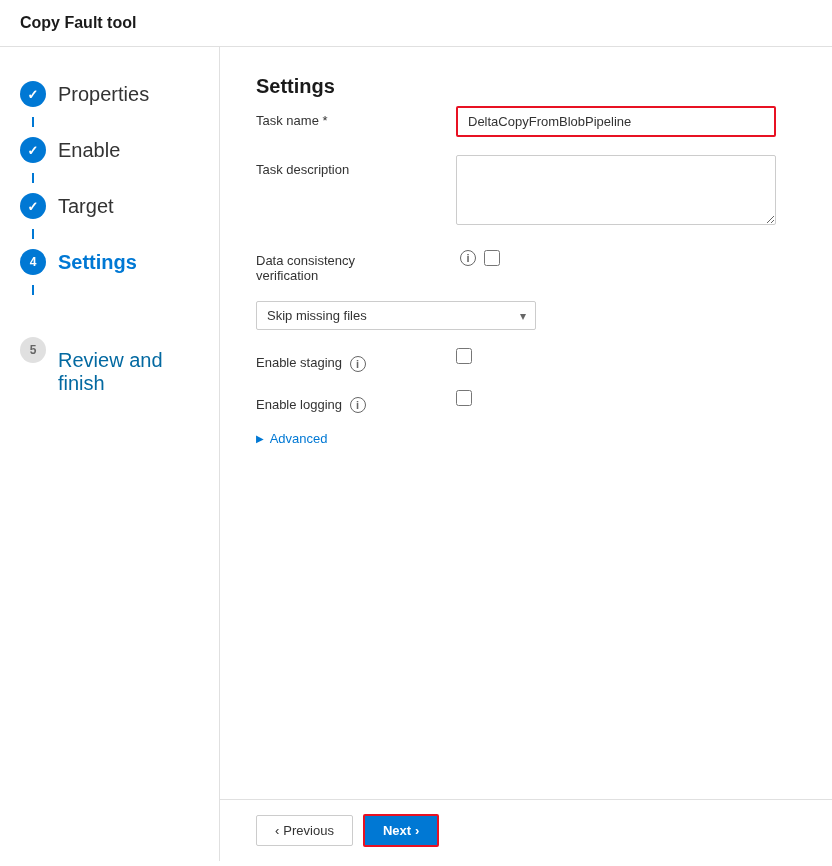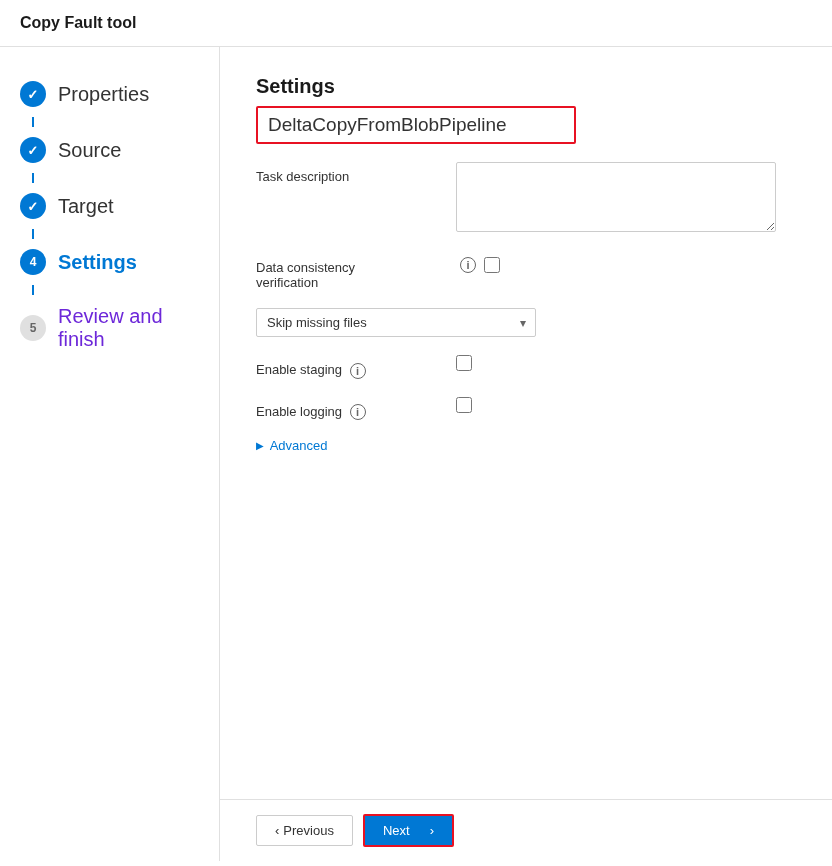--- a/index.html
+++ b/index.html
@@ -74,21 +74,22 @@
       font-size: 20px;
       color: #333;
     }
 
     .step-label.active {
       font-weight: 600;
       color: #0078d4;
     }
 
     .step-label.inactive {
-      color: #6d28d9;
+      color: #0369a1;
+      margin-top: 44px;
     }
 
     .checkmark {
       font-size: 13px;
     }
 
     
     .content-area {
       flex: 1;
       display: flex;
@@ -132,21 +133,21 @@
     .form-control-wrap {
       flex: 1;
     }
 
     .text-input {
       width: 100%;
       max-width: 320px;
       padding: 6px 10px;
       border: 2px solid #e81123;
       border-radius: 2px;
-      font-size: 19px;
+      font-size: 13px;
       color: #333;
       outline: none;
     }
 
     .text-area {
       width: 100%;
       max-width: 320px;
       height: 70px;
       padding: 6px 10px;
       border: 1px solid #ccc;
@@ -254,24 +255,24 @@
     }
 
     .btn-next {
       padding: 7px 18px;
       border: 2px solid #e81123;
       background: #0078d4;
       color: #fff;
       font-size: 13px;
       cursor: pointer;
       border-radius: 2px;
-      font-weight: 400;
-      display: flex;
-      align-items: center;
-      gap: 20px;
+      font-weight: 700;
+      display: flex;
+      align-items: center;
+      gap: 4px;
     }
 
     .vertical-connector {
       width: 2px;
       height: 10px;
       background: #0078d4;
       margin-left: 32px;
     }
   </style>
 </head>
@@ -291,21 +292,21 @@
       </div>
       <span class="step-label">Properties</span>
     </div>
 
     <div class="vertical-connector"></div>
 
     <div class="step-item">
       <div class="step-circle completed">
         <span class="checkmark">✓</span>
       </div>
-      <span class="step-label">Source</span>
+      <span class="step-label">Enable</span>
     </div>
 
     <div class="vertical-connector"></div>
 
     <div class="step-item">
       <div class="step-circle completed">
         <span class="checkmark">✓</span>
       </div>
       <span class="step-label">Target</span>
     </div>
@@ -329,20 +330,21 @@
     </div>
 
   </div>
 
   <div class="content-area">
     <div class="settings-panel">
 
       <div class="settings-title">Settings</div>
 
       <div class="form-row">
+        <div class="form-label">Task name *</div>
         <div class="form-control-wrap">
           <input type="text" class="text-input" value="DeltaCopyFromBlobPipeline" style="">
         </div>
       </div>
 
       <div class="form-row">
         <div class="form-label">Task description</div>
         <div class="form-control-wrap">
           <textarea class="text-area" style=""></textarea>
         </div>

